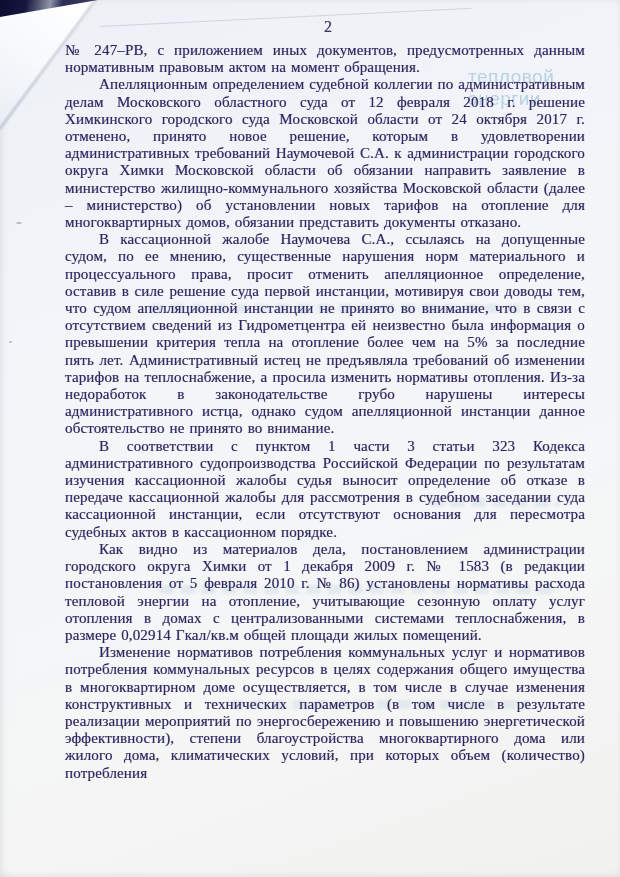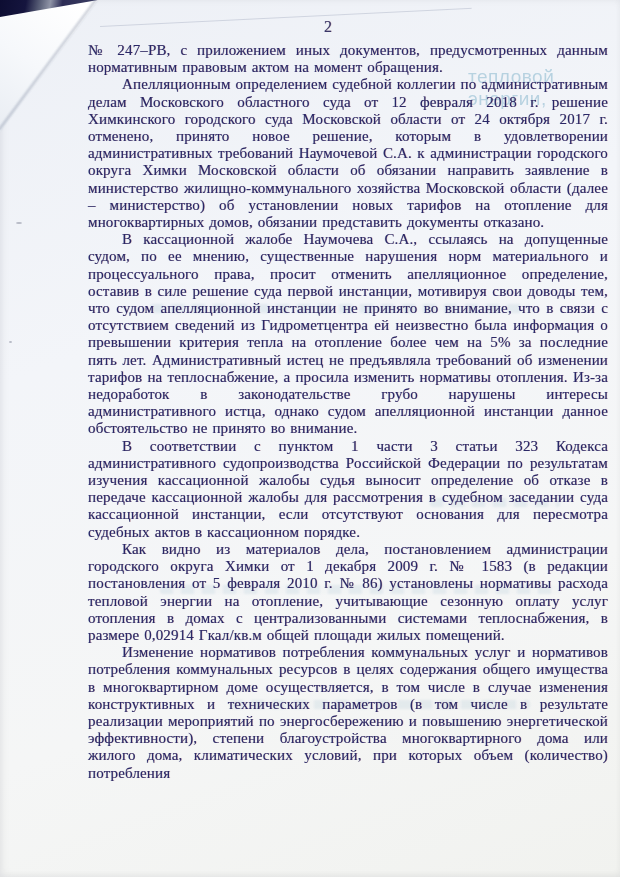--- a/index.html
+++ b/index.html
@@ -46,21 +46,20 @@
   }
 
   .text-block {
     position: absolute; left: 65px; top: 42px; width: 520px;
     font-size: 15px; line-height: 17.2px;
     color: #2a2767;
     text-align: justify;
     letter-spacing: 0.15px;
     word-spacing: 1px;
     text-shadow: 0.45px 0 rgba(150,45,45,0.33), -0.45px 0 rgba(60,125,165,0.28);
-    margin-left: 23px;
   }
   .text-block p { margin: 0; text-indent: 34px; }
   .text-block p.no-indent { text-indent: 0; }
 
   
   .ghost-text {
     position: absolute; left: 468px; top: 66px;
     font-size: 19px; color: #7fb2ca; opacity: 0.5;
     filter: blur(0.6px); letter-spacing: 0.5px;
     font-family: Liberation Sans, sans-serif;

